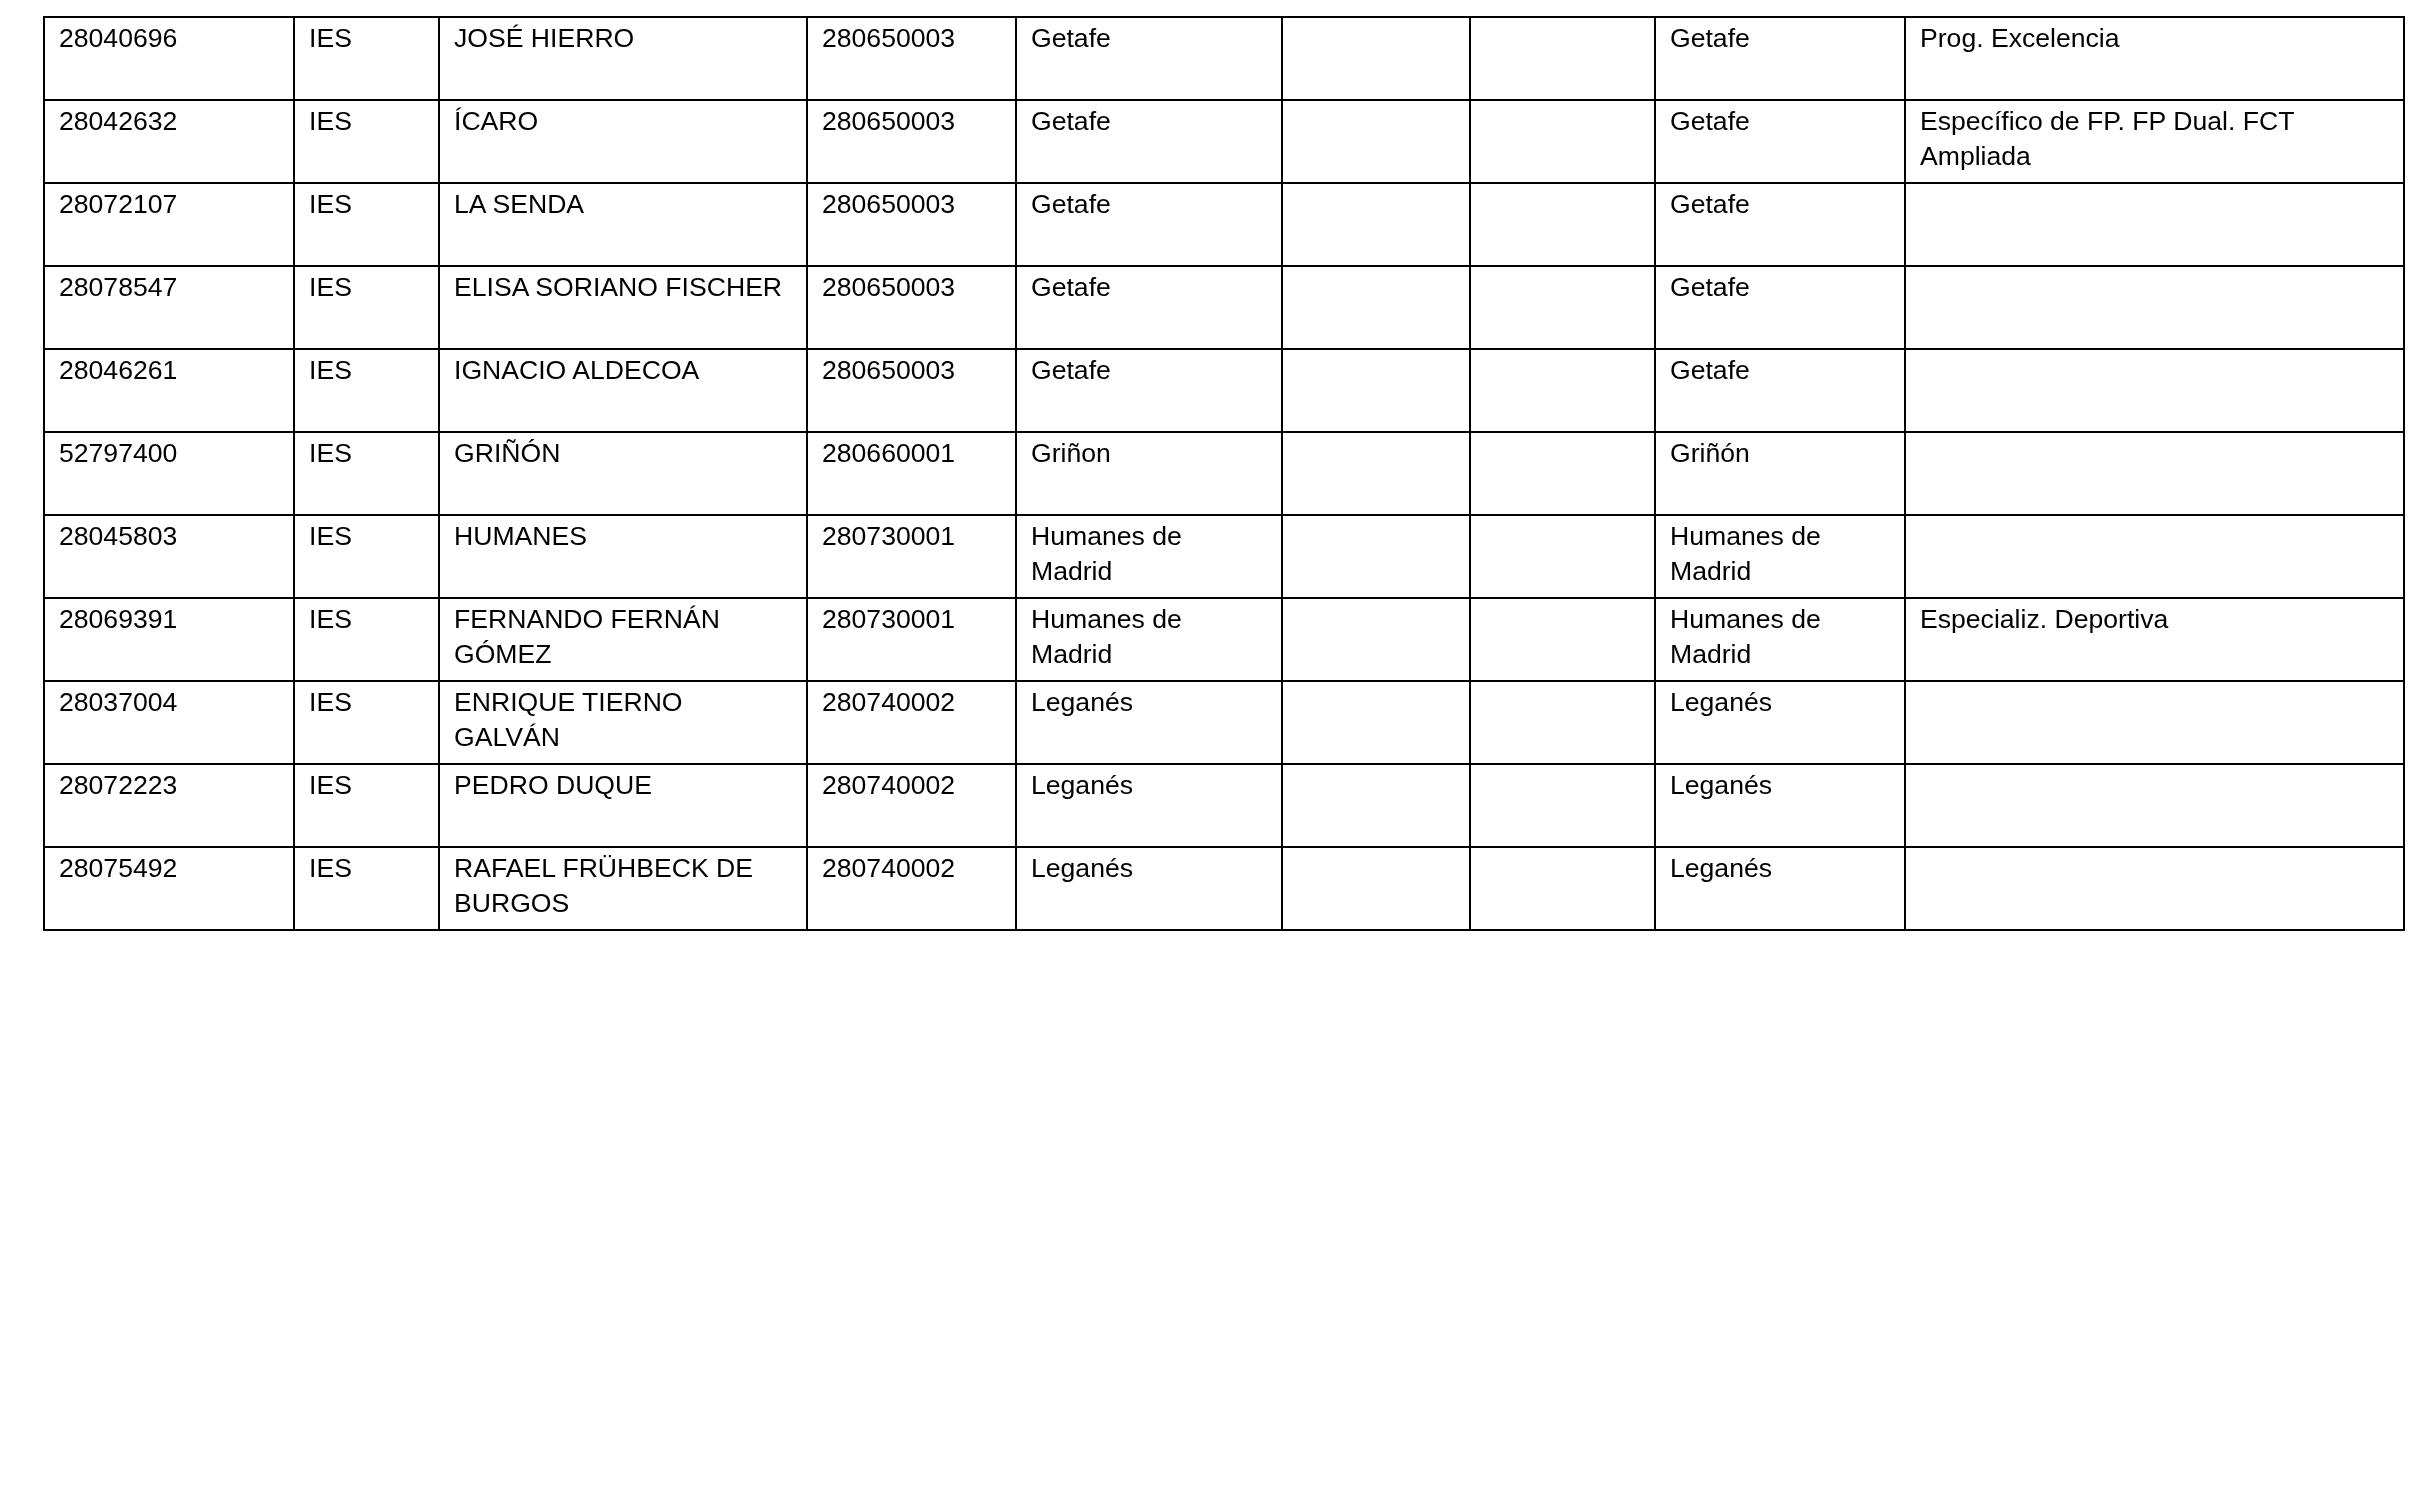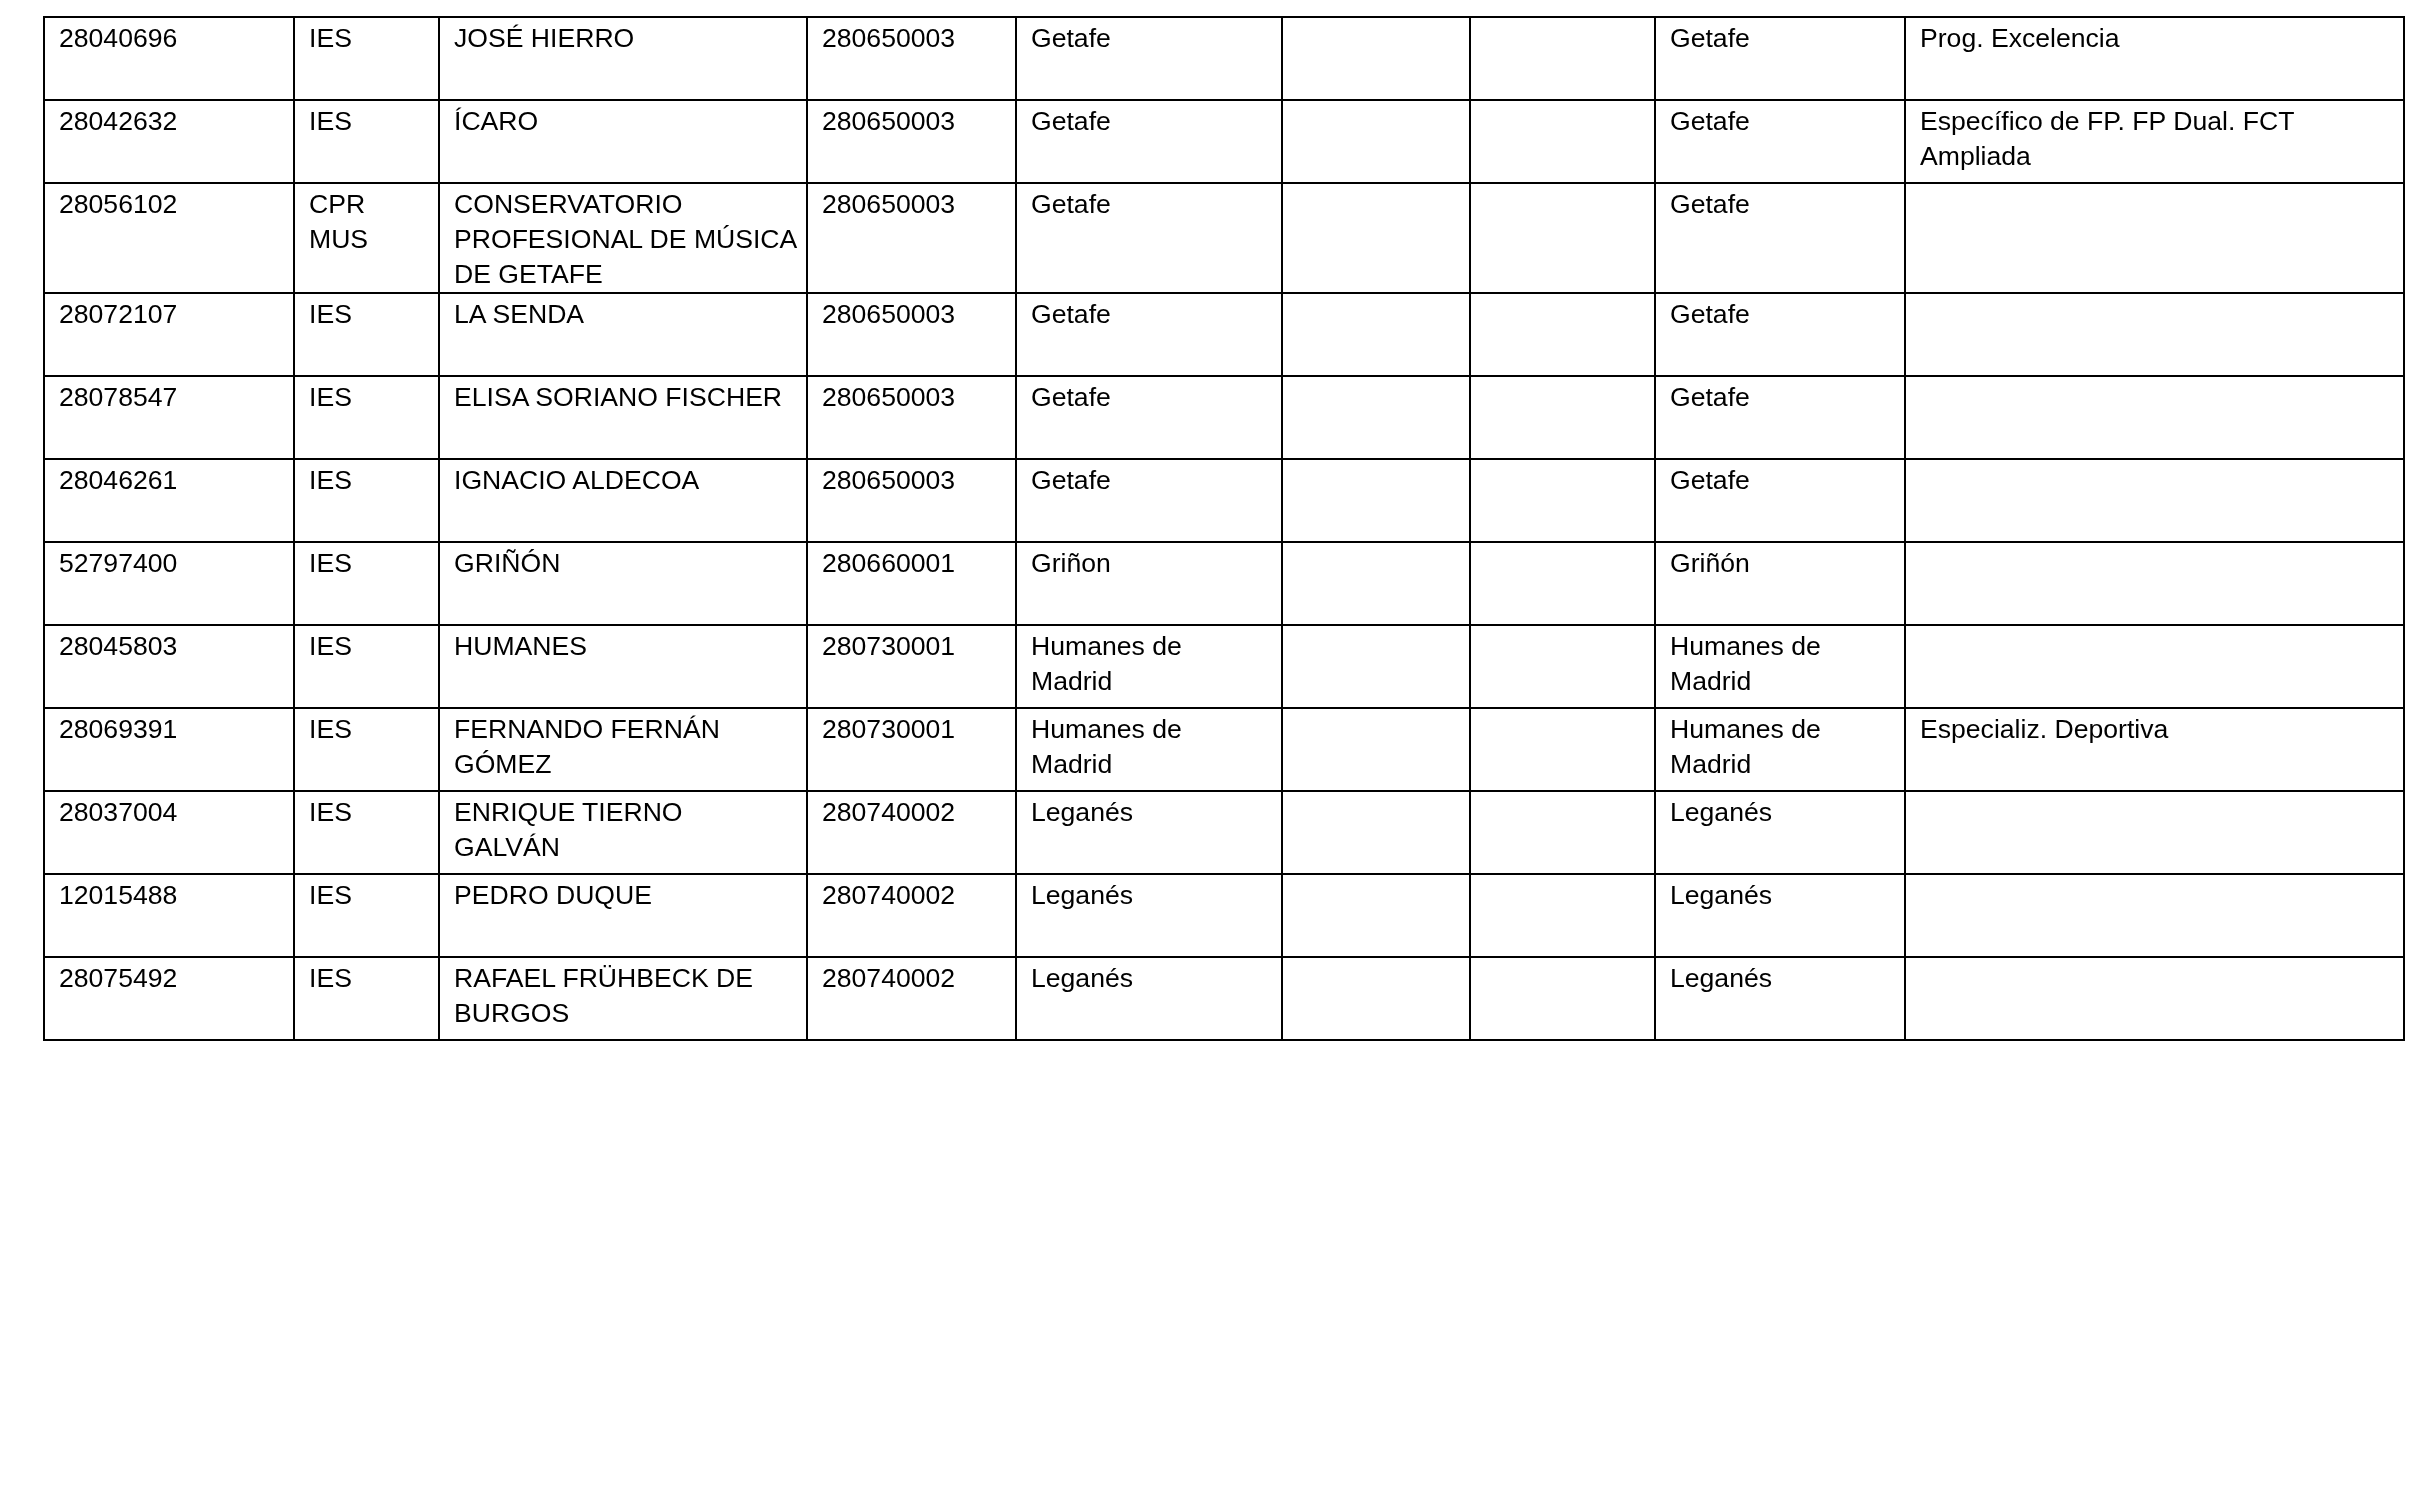--- a/index.html
+++ b/index.html
@@ -82,34 +82,20 @@
     <td>ÍCARO</td>
     <td>280650003</td>
     <td>Getafe</td>
     <td></td>
     <td></td>
     <td>Getafe</td>
     <td>Específico de FP. FP Dual. FCT
 Ampliada</td>
   </tr>
         <tr>
-    <td>28056102</td>
-    <td>CPR
-MUS</td>
-    <td>CONSERVATORIO
-PROFESIONAL DE MÚSICA
-DE GETAFE</td>
-    <td>280650003</td>
-    <td>Getafe</td>
-    <td></td>
-    <td></td>
-    <td>Getafe</td>
-    <td></td>
-  </tr>
-        <tr>
     <td>28072107</td>
     <td>IES</td>
     <td>LA SENDA</td>
     <td>280650003</td>
     <td>Getafe</td>
     <td></td>
     <td></td>
     <td>Getafe</td>
     <td></td>
   </tr>
@@ -179,21 +165,21 @@
     <td>ENRIQUE TIERNO
 GALVÁN</td>
     <td>280740002</td>
     <td>Leganés</td>
     <td></td>
     <td></td>
     <td>Leganés</td>
     <td></td>
   </tr>
         <tr>
-    <td>12015488</td>
+    <td>28072223</td>
     <td>IES</td>
     <td>PEDRO DUQUE</td>
     <td>280740002</td>
     <td>Leganés</td>
     <td></td>
     <td></td>
     <td>Leganés</td>
     <td></td>
   </tr>
         <tr>

